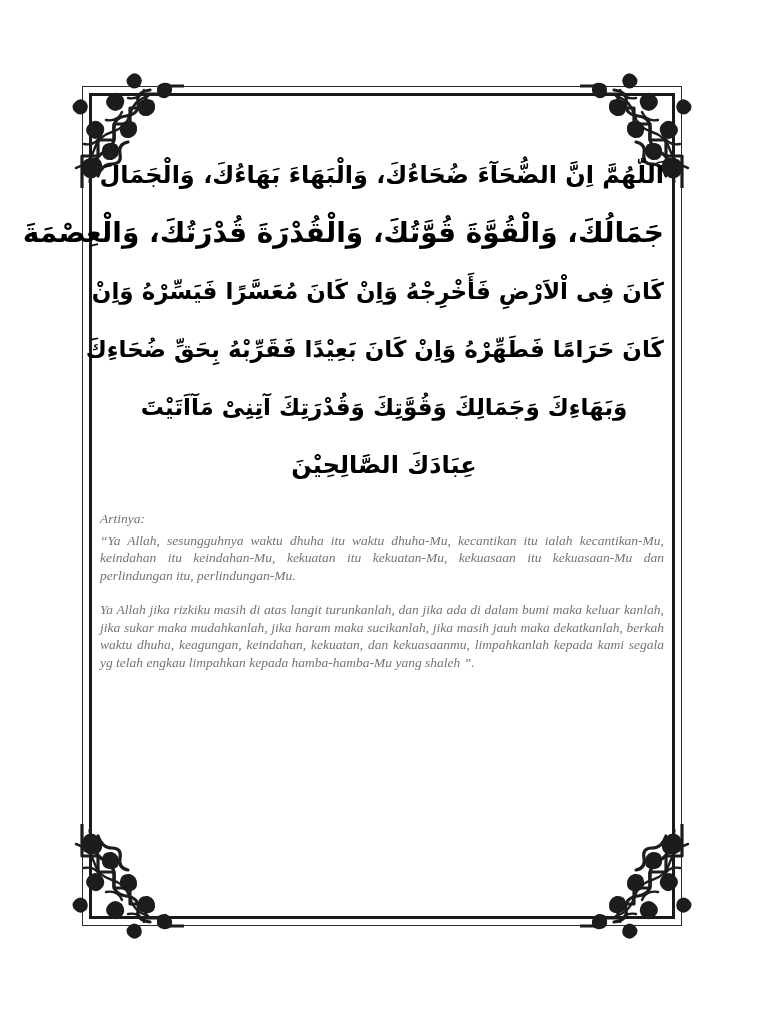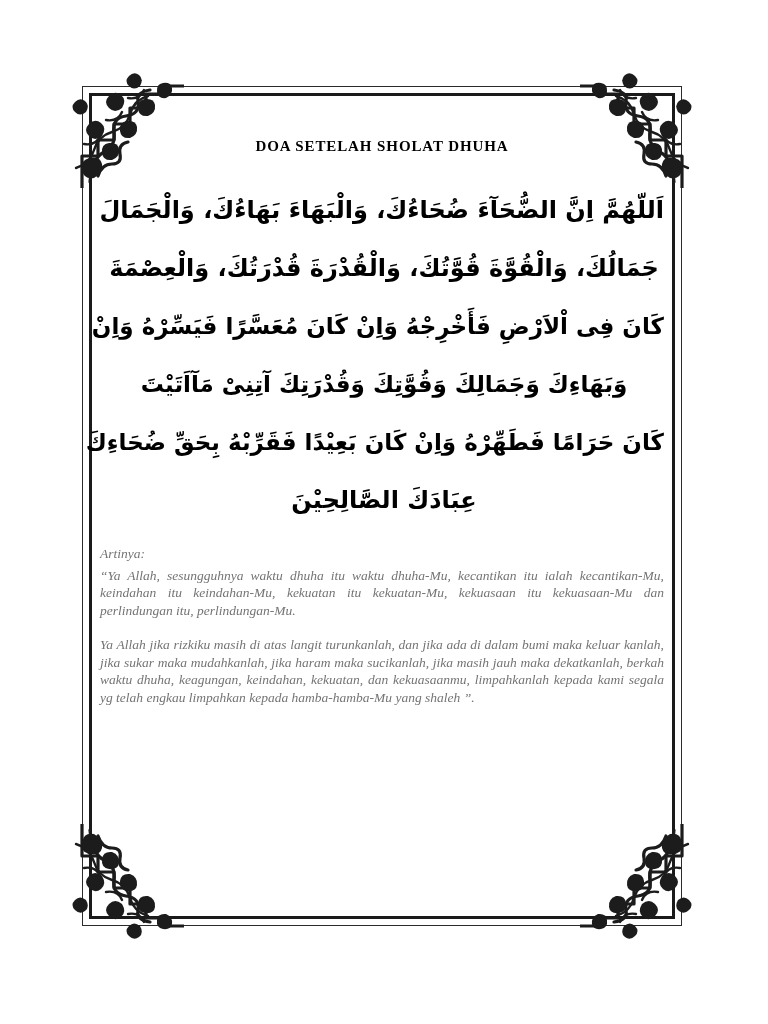--- a/index.html
+++ b/index.html
@@ -78,21 +78,21 @@
     font-size: 25px;
     line-height: 58px;
     color: #000;
     padding-left: 4px;
   }
   .arabic-line {
     display: block;
     white-space: nowrap;
   }
   .arabic-line.l1 { font-size: 24px; }
-  .arabic-line.l2 { font-size: 24px; }
+  .arabic-line.l2 { font-size: 28px; }
   .arabic-line.l3 { font-size: 23px; }
   .arabic-line.l4 { font-size: 23px; }
   .arabic-line.l5 { font-size: 23px; }
   .arabic-line.l6 { font-size: 23px; }
   .arabic-line.l7 { font-size: 24px; }
 
   
   .translation {
     margin-top: 16px;
     font-style: italic;
@@ -223,28 +223,27 @@
         <path d="M16 72 q12 2 16 -8"></path>
         <path d="M38 48 q12 2 16 -8"></path>
         <path d="M60 26 q12 2 16 -8"></path>
       </g>
     </svg>
   </div>
 </div>
 
 <div class="content">
 
-  <h1 class="doc-title">DOA SETELAH SHOLAT DHUHA</h1>
 
   <div class="arabic-block">
     <span class="arabic-line l1">اَللّهُمَّ اِنَّ الضُّحَآءَ ضُحَاءُكَ، وَالْبَهَاءَ بَهَاءُكَ، وَالْجَمَالَ</span>
     <span class="arabic-line l2">جَمَالُكَ، وَالْقُوَّةَ قُوَّتُكَ، وَالْقُدْرَةَ قُدْرَتُكَ، وَالْعِصْمَةَ</span>
     <span class="arabic-line l4">كَانَ فِى اْلاَرْضِ فَأَخْرِجْهُ وَاِنْ كَانَ مُعَسَّرًا فَيَسِّرْهُ وَاِنْ</span>
+    <span class="arabic-line l5">كَانَ حَرَامًا فَطَهِّرْهُ وَاِنْ كَانَ بَعِيْدًا فَقَرِّبْهُ بِحَقِّ ضُحَاءِكَ</span>
     <span class="arabic-line l6">وَبَهَاءِكَ وَجَمَالِكَ وَقُوَّتِكَ وَقُدْرَتِكَ آتِنِىْ مَآاَتَيْتَ</span>
-    <span class="arabic-line l5">كَانَ حَرَامًا فَطَهِّرْهُ وَاِنْ كَانَ بَعِيْدًا فَقَرِّبْهُ بِحَقِّ ضُحَاءِكَ</span>
     <span class="arabic-line l7">عِبَادَكَ الصَّالِحِيْنَ</span>
   </div>
 
   <div class="translation">
     <span class="translation-label">Artinya:</span>
     <span class="translation-para">“Ya Allah, sesungguhnya waktu dhuha itu waktu dhuha-Mu, kecantikan itu ialah kecantikan-Mu, keindahan itu keindahan-Mu, kekuatan itu kekuatan-Mu, kekuasaan itu kekuasaan-Mu dan perlindungan itu, perlindungan-Mu.</span>
     <span class="translation-para">Ya Allah jika rizkiku masih di atas langit turunkanlah, dan jika ada di dalam bumi maka keluar kanlah, jika sukar maka mudahkanlah, jika haram maka sucikanlah, jika masih jauh maka dekatkanlah, berkah waktu dhuha, keagungan, keindahan, kekuatan, dan kekuasaanmu, limpahkanlah kepada kami segala yg telah engkau limpahkan kepada hamba-hamba-Mu yang shaleh ”.</span>
   </div>
 
 </div>

